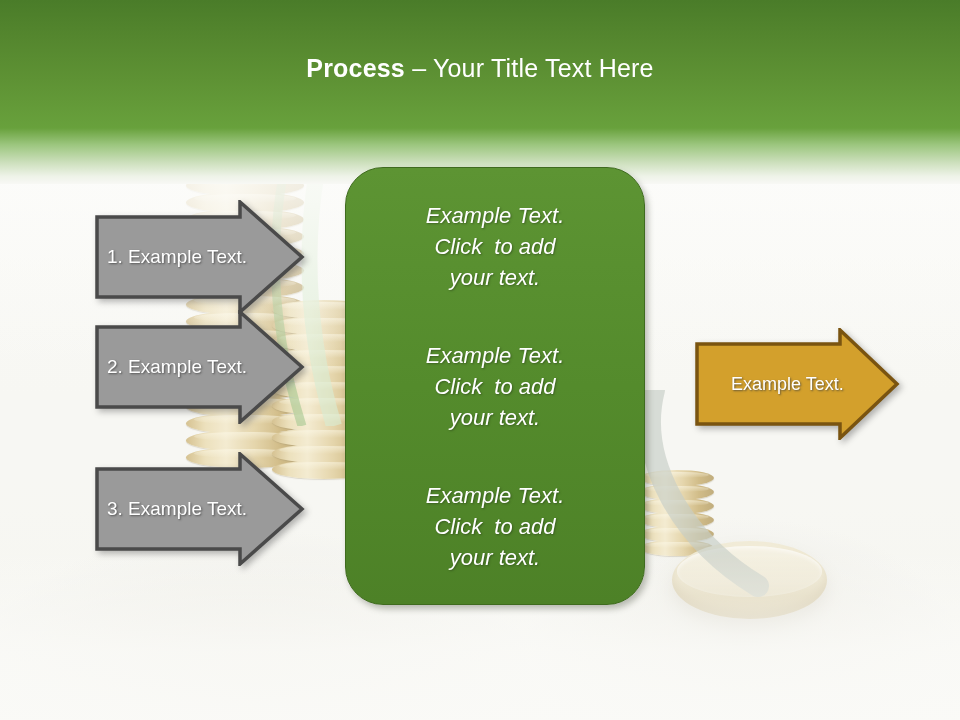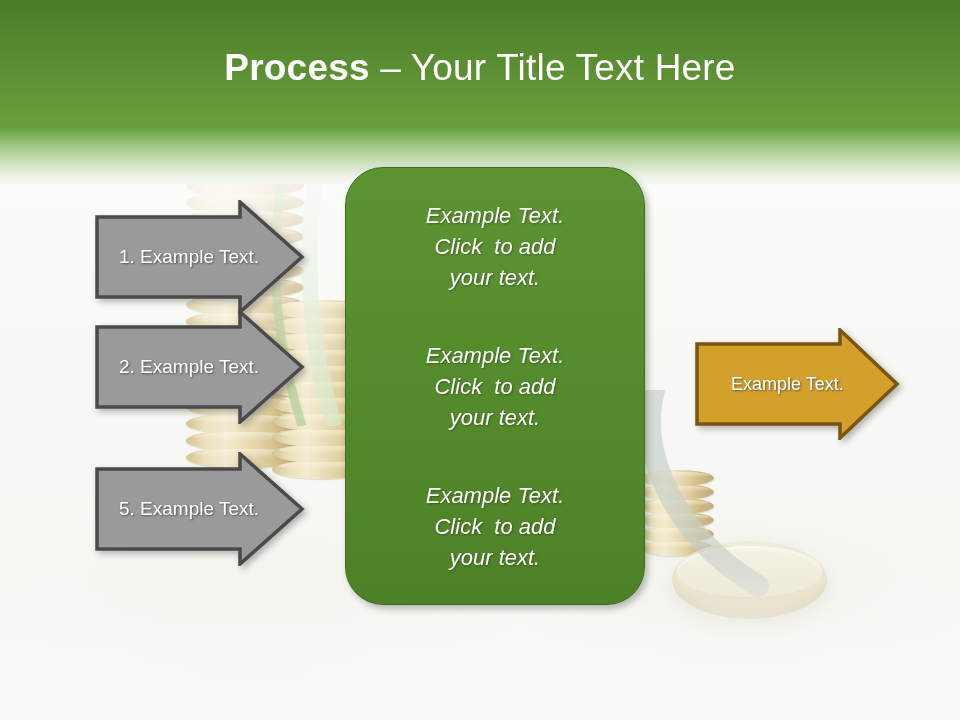--- a/index.html
+++ b/index.html
@@ -84,21 +84,21 @@
     background:linear-gradient(180deg,#4a7c29 0%,#54862e 28%,#5e9234 62%,#68a13c 100%);
   }
   .header-fade {
     position:absolute; left:0; top:128px; width:960px; height:56px;
     background:linear-gradient(180deg,#68a13c 0%,#9cc67f 30%,#cde0bd 62%,#eef3e8 86%,#f8f8f5 100%);
   }
 
   .title {
     position:absolute; left:0; top:48px; width:960px;
     text-align:center;
-    font-size:37px;
+    font-size:25px;
     line-height:40px;
     color:#ffffff;
     letter-spacing:.2px;
     white-space:nowrap;
   }
   .title .strong { font-weight:bold; }
   .title .rest   { font-weight:normal; }
 
   
   .arrow {
@@ -112,21 +112,21 @@
   .arrow-shape svg { display:block; width:100%; height:100%; }
 
   .arrow-label {
     position:relative;
     z-index:2;
     color:#ffffff;
     font-size:19px;
     white-space:nowrap;
     text-shadow:1px 1px 2px rgba(60,60,60,.75);
   }
-  .gray-arrow .arrow-label { padding-left:12px;margin-left:12px; }
+  .gray-arrow .arrow-label { padding-left:12px; }
   .gold-arrow .arrow-label { padding-left:36px; font-size:18px; }
 
   
   .panel {
     position:absolute;
     left:345px; top:167px; width:300px; height:438px;
     background:linear-gradient(180deg,#5d9433 0%,#548b2c 50%,#4d8127 100%);
     border:1px solid #3f6b1f;
     border-radius:38px;
     box-shadow:3px 4px 6px rgba(90,95,80,.40);
@@ -240,21 +240,21 @@
     </div>
     <span class="arrow-label">2. Example Text.</span>
   </div>
 
   <div class="arrow gray-arrow" style="left:95px; top:452px; width:210px; height:114px;">
     <div class="arrow-shape">
       <svg viewBox="0 0 210 114" preserveAspectRatio="none">
         <polygon points="2,17 145,17 145,2 207,57 145,112 145,97 2,97" fill="#9a9a9a" stroke="#4a4a4a" stroke-width="3.5" stroke-linejoin="miter"></polygon>
       </svg>
     </div>
-    <span class="arrow-label">5. Example Text.</span>
+    <span class="arrow-label">3. Example Text.</span>
   </div>
 
   <div class="panel">
     <div class="panel-block">
       <span class="panel-line">Example Text.</span>
       <span class="panel-line">Click  to add</span>
       <span class="panel-line">your text.</span>
     </div>
     <div class="panel-block">
       <span class="panel-line">Example Text.</span>

